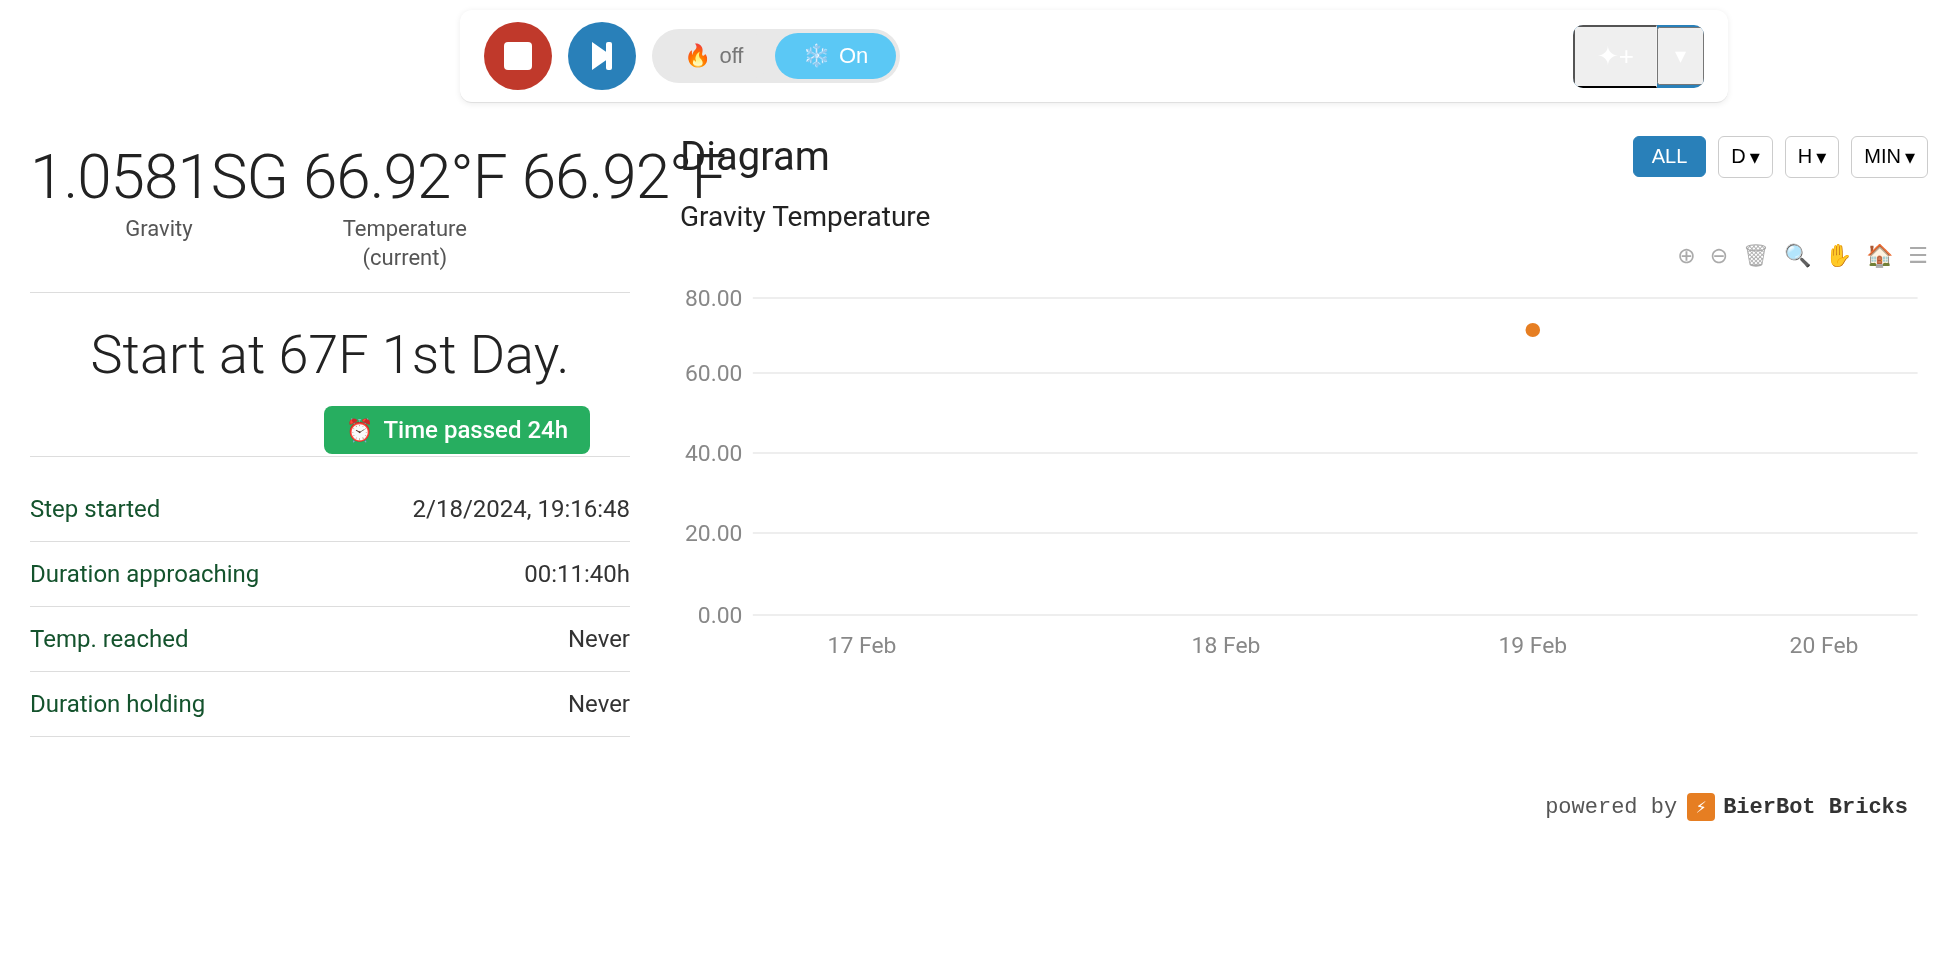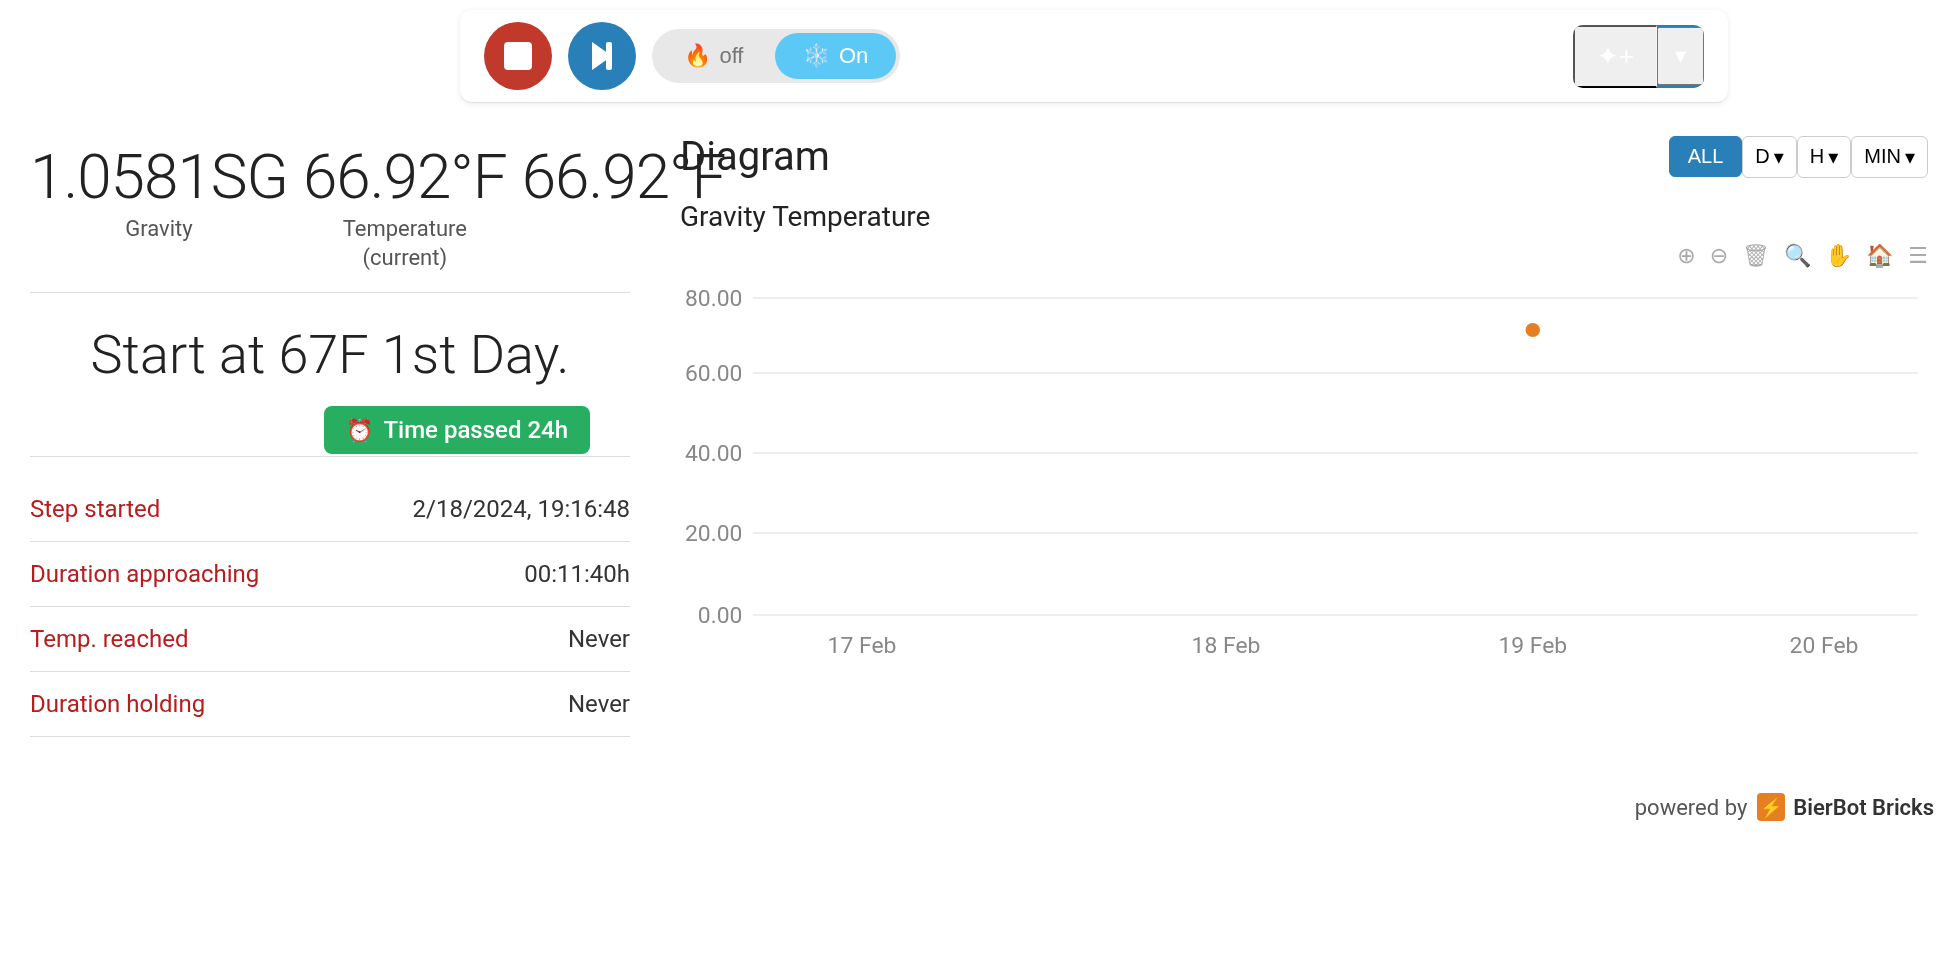--- a/index.html
+++ b/index.html
@@ -170,21 +170,21 @@
       width: 100%;
     }
     .stats-row {
       display: flex;
       justify-content: space-between;
       align-items: center;
       padding: 18px 0;
       border-bottom: 1px solid #ddd;
       font-size: 24px;
     }
-    .stats-label { color: #b91c1c; }
+    .stats-label { color: #14532d; }
     .stats-value { color: #333; font-weight: 400; }
 
     
     .right-panel {
       flex: 1;
       padding: 10px 30px 10px 20px;
     }
 
     .diagram-header {
       display: flex;
@@ -192,21 +192,21 @@
       justify-content: space-between;
       margin-bottom: 20px;
     }
     .diagram-title {
       font-size: 40px;
       font-weight: 400;
     }
     .diagram-controls {
       display: flex;
       align-items: center;
-      gap: 0;
+      gap: 12px;
     }
     .ctrl-btn {
       padding: 8px 18px;
       border: 1px solid #ccc;
       border-radius: 6px;
       background: #fff;
       cursor: pointer;
       font-size: 20px;
       display: flex; align-items: center; gap: 6px;
     }
@@ -254,24 +254,25 @@
     .chart-svg {
       width: 100%;
       height: 100%;
     }
 
     
     .footer {
       display: flex;
       justify-content: flex-end;
       align-items: center;
-      padding: 16px 24px;
+      padding: 16px 50px;
       gap: 10px;
       font-size: 22px;
       color: #555;
+      font-family: Liberation Mono, monospace;
     }
     .footer-logo {
       display: inline-flex;
       align-items: center;
       gap: 8px;
       font-weight: 600;
       color: #333;
     }
     .bolt-icon {
       width: 28px; height: 28px;

